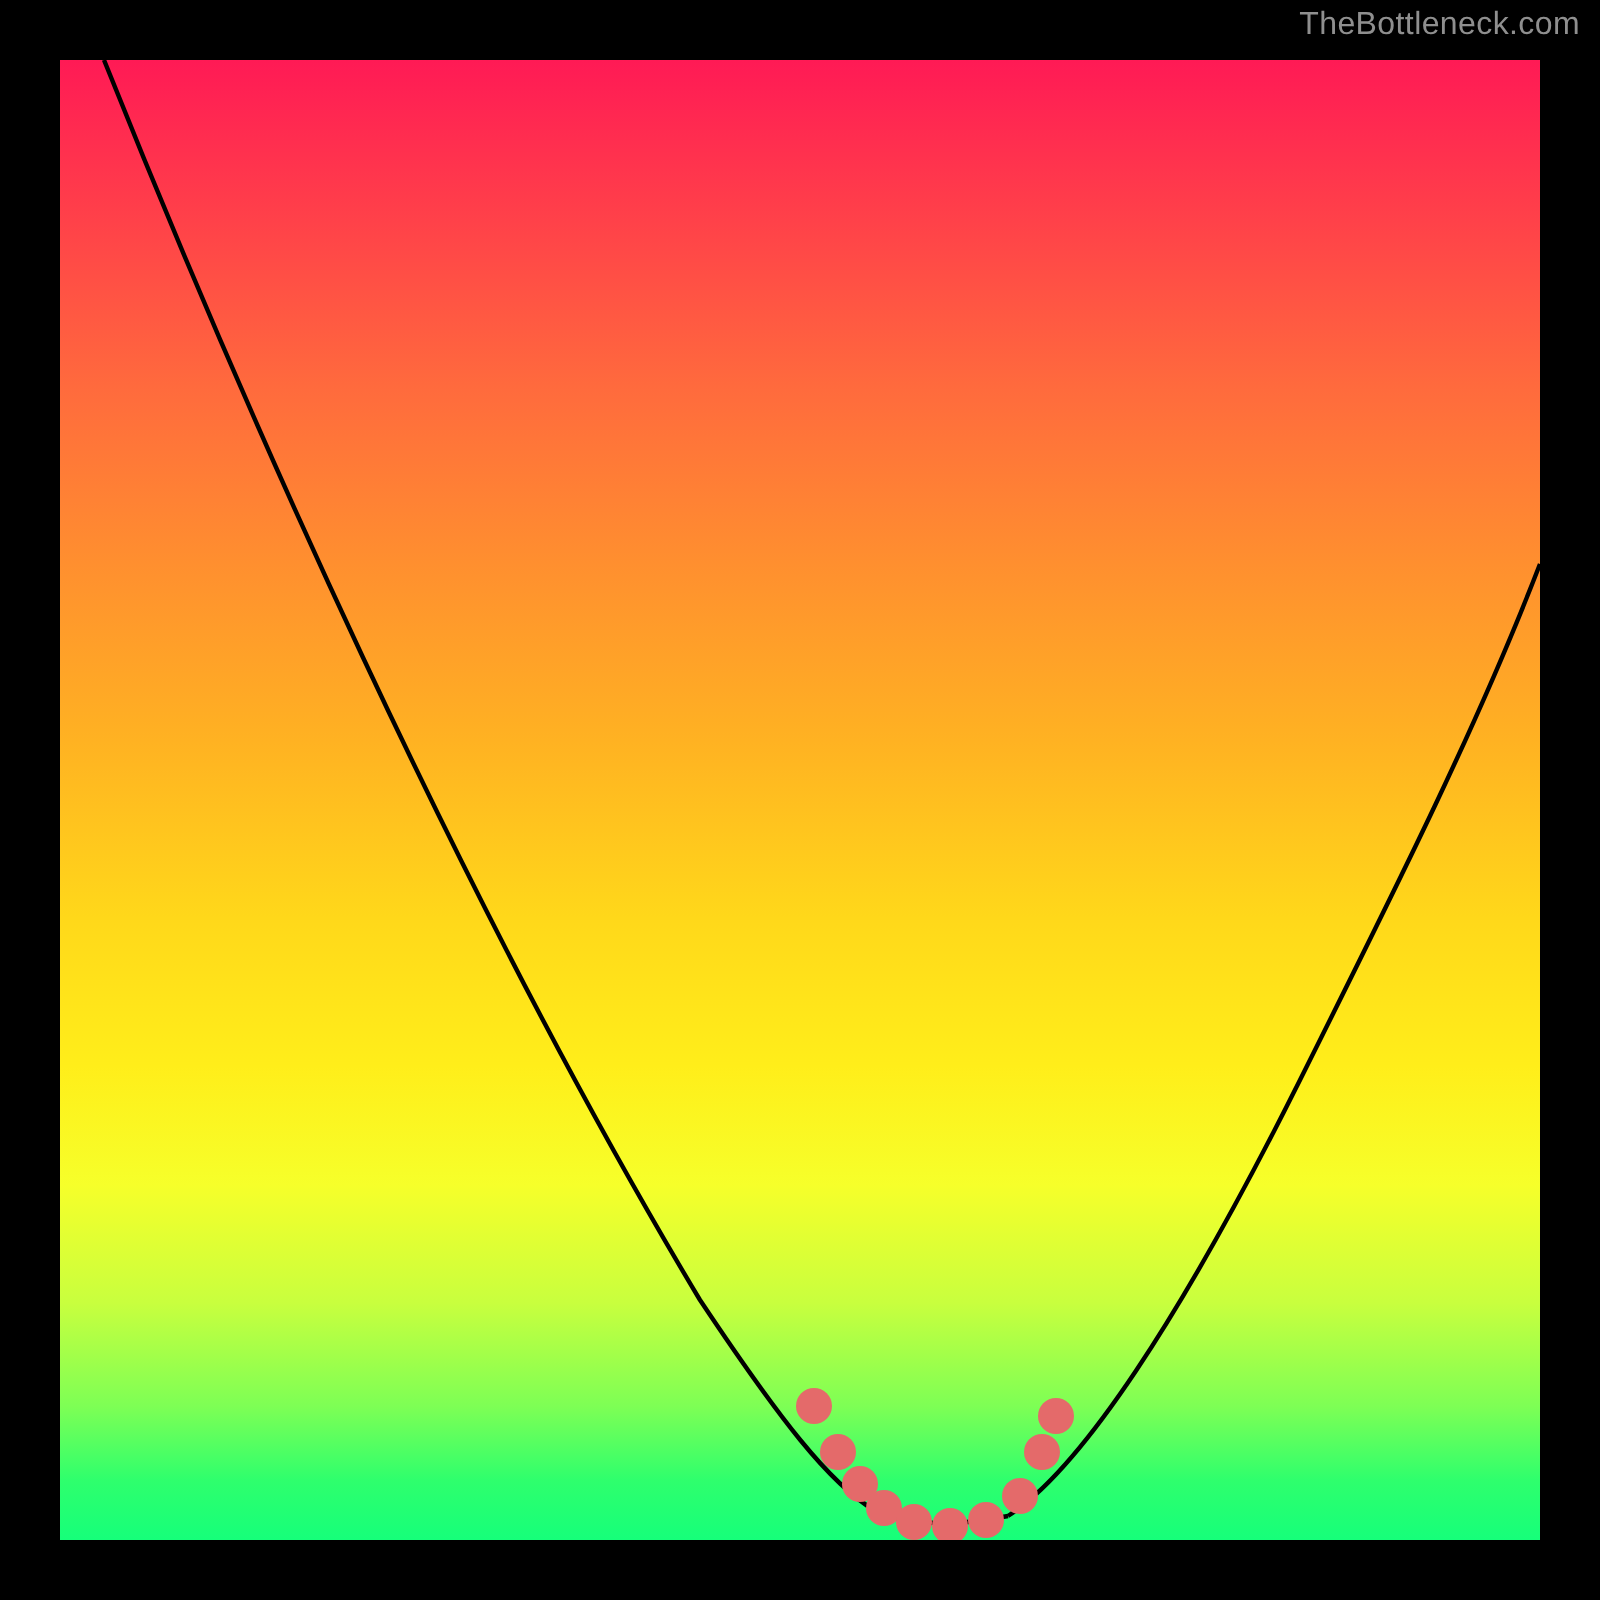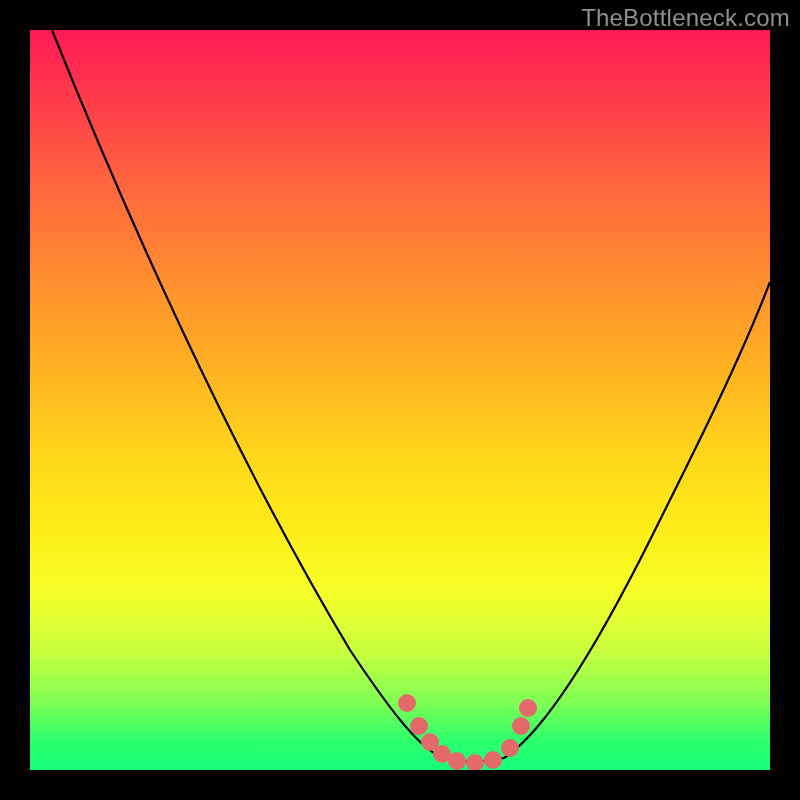--- a/index.html
+++ b/index.html
@@ -44,21 +44,21 @@
     left: 30px;
     top: 30px;
     width: 740px;
     height: 740px;
   }
   .watermark {
     position: absolute;
     top: 4px;
     right: 10px;
     color: #8f8f8f;
-    font-size: 24px;
+    font-size: 16px;
     letter-spacing: 0.2px;
     user-select: none;
   }
 </style>
 </head>
 <body>
 
 <div class="frame">
   <div class="plot-area"></div>
 

